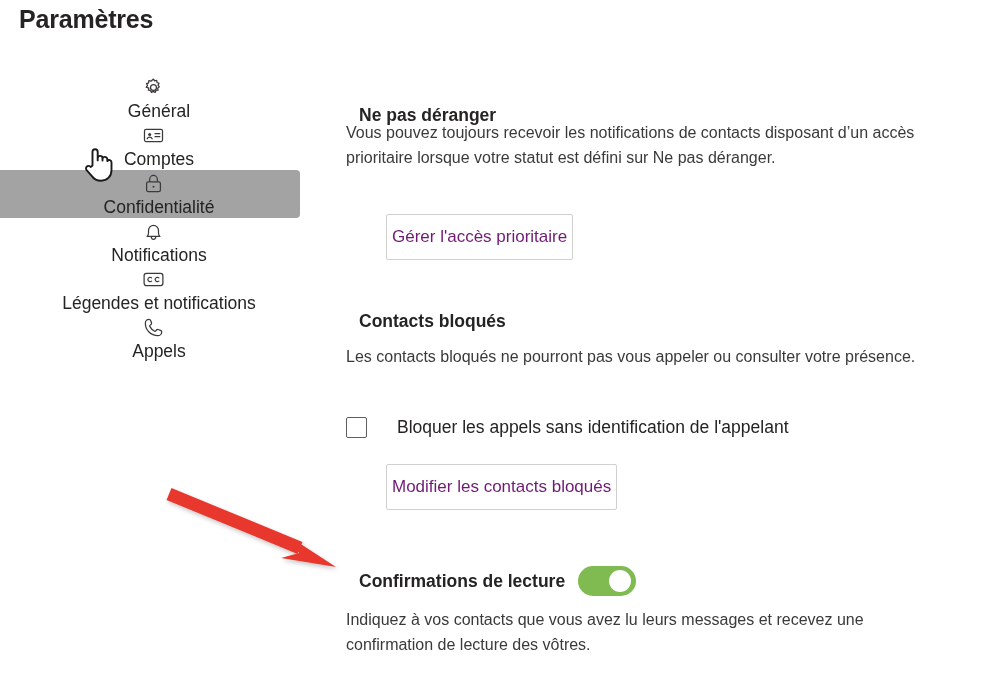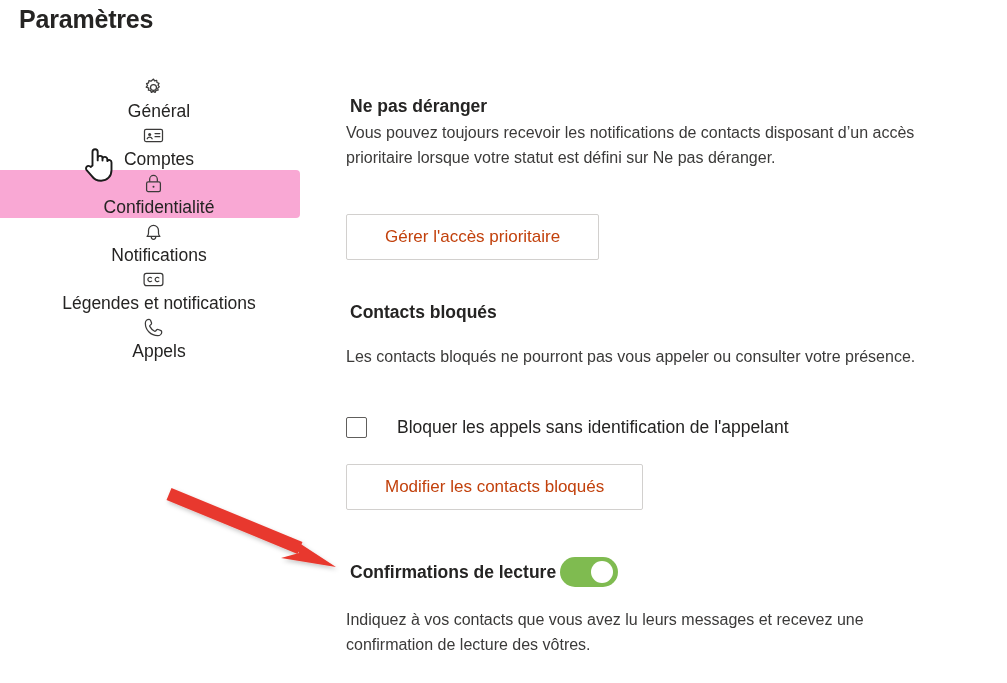--- a/index.html
+++ b/index.html
@@ -48,21 +48,21 @@
     display: flex;
     align-items: center;
     height: 48px;
     padding-left: 18px;
     border-top-right-radius: 4px;
     border-bottom-right-radius: 4px;
     cursor: pointer;
     user-select: none;
     flex-direction: column;
   }
-  .nav-item.selected { background: #f9a8d4; }
+  .nav-item.selected { background: #a3a3a3; }
   .nav-icon {
     width: 26px;
     height: 26px;
     flex: 0 0 26px;
     display: flex;
     align-items: center;
     justify-content: center;
     margin-right: 11px;
     color: #3b3a39;
   }
@@ -80,47 +80,48 @@
     position: absolute;
     left: 346px;
     top: 80px;
     width: 600px;
   }
   .section-heading {
     font-size: 17.5px;
     font-weight: 700;
     color: #252423;
     line-height: 24px;
-    margin: 4px;
+    margin: 13px;
     white-space: nowrap;
   }
   .section-desc {
     font-size: 16px;
     font-weight: 400;
     color: #3b3a39;
     line-height: 25px;
     margin: 0;
     max-width: 592px;
   }
 
   .ms-button {
     display: inline-flex;
     align-items: center;
     justify-content: center;
     height: 46px;
-    padding: 0 38px;
+    padding: 0 5px;
     background: #ffffff;
     border: 1px solid #d2d0ce;
     border-radius: 2px;
     font-family: inherit;
     font-size: 17px;
     font-weight: 400;
-    color: #c2410c;
+    color: #701a75;
     cursor: pointer;
     white-space: nowrap;
+    margin-left: 40px;
   }
 
   .check-row {
     display: flex;
     align-items: center;
     gap: 30px;
     cursor: pointer;
     user-select: none;
   }
   .check-box {

